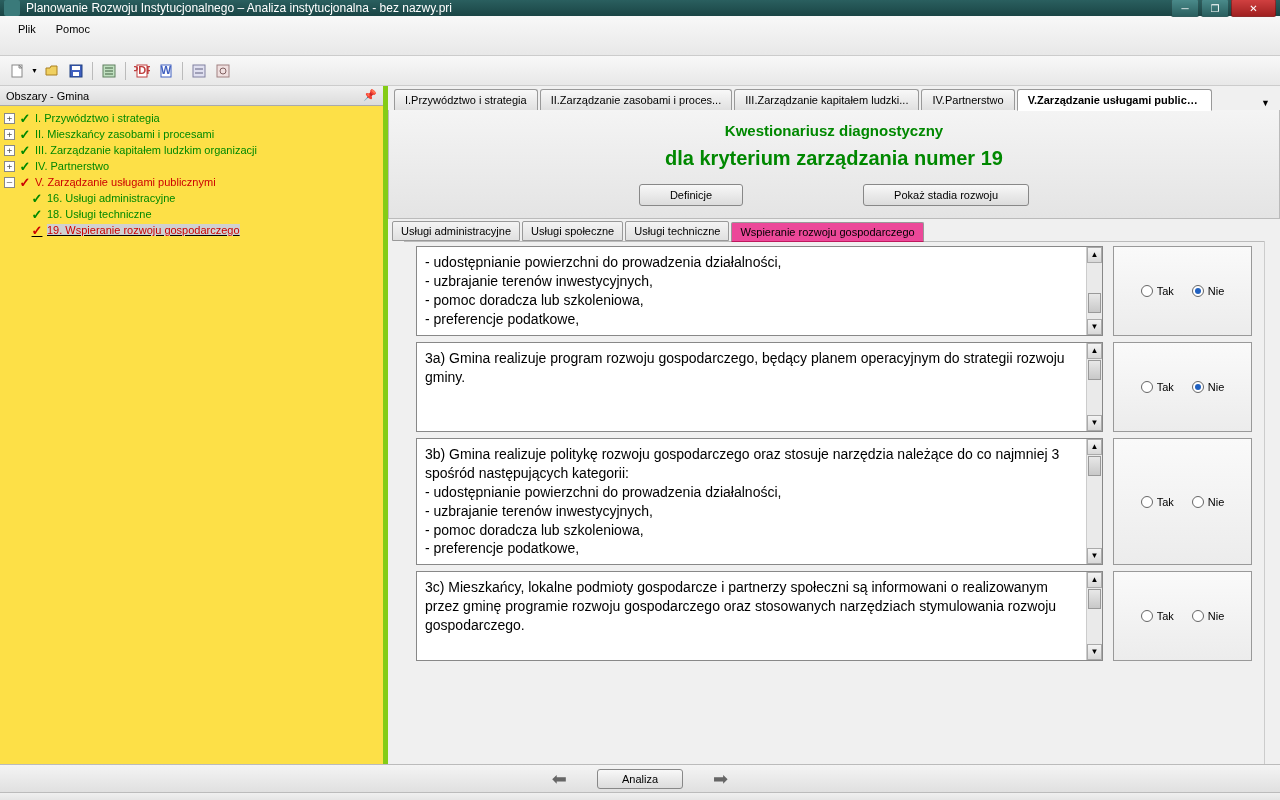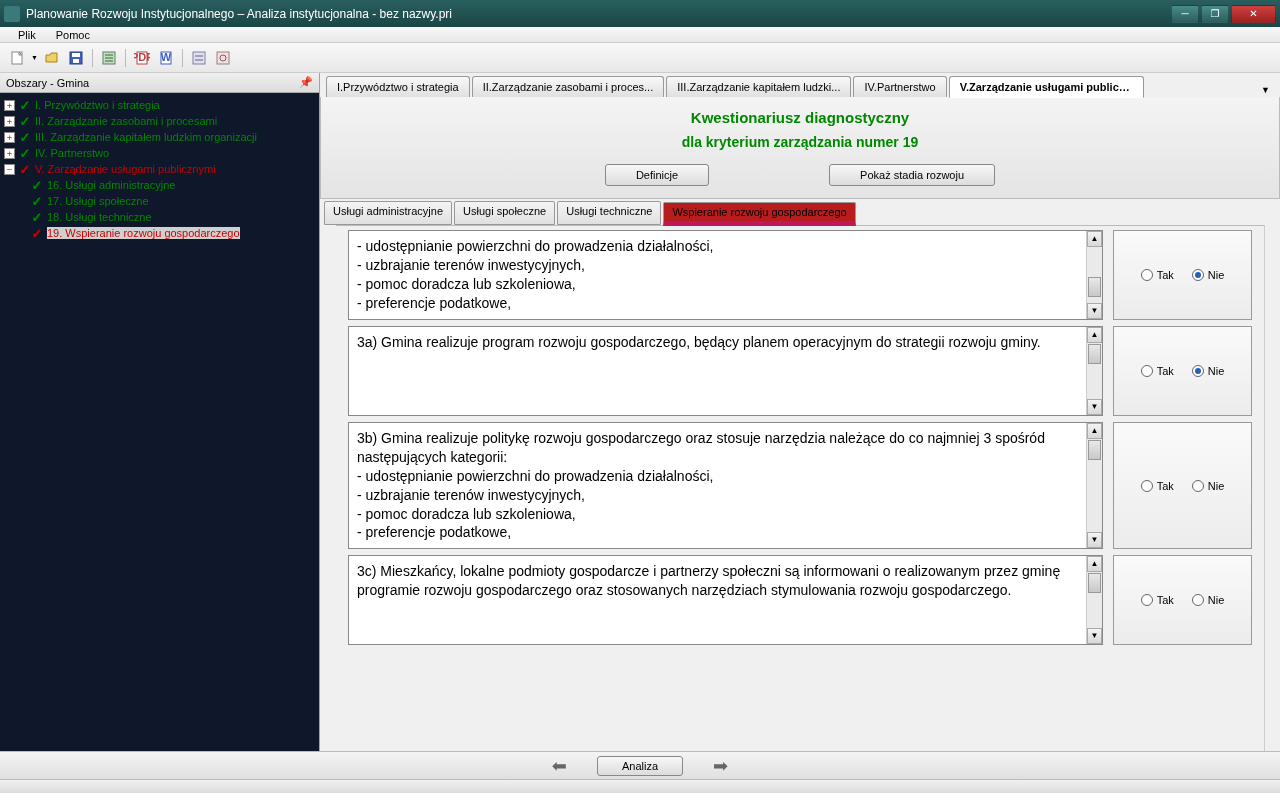--- a/index.html
+++ b/index.html
@@ -1,56 +1,56 @@
 <!DOCTYPE html>
 <html><head>
 <meta charset="utf-8">
 <style>
 * { margin: 0; padding: 0; box-sizing: border-box; font-family: Tahoma, sans-serif; font-size: 11px; }
 body { background: #fff; overflow: hidden; }
-.titlebar { height: 27px; background: linear-gradient(to bottom, #2a5f5f 0%, #1a4545 100%); display: flex; align-items: center; padding: 0 4px; color: #fff; }
+.titlebar { height: 16px; background: linear-gradient(to bottom, #2a5f5f 0%, #1a4545 100%); display: flex; align-items: center; padding: 0 4px; color: #fff; }
 .titlebar-icon { width: 16px; height: 16px; background: #3a7a7a; margin-right: 6px; border-radius: 2px; }
 .titlebar-text { flex: 1; font-size: 12px; }
 .window-controls { display: flex; gap: 2px; }
 .win-btn { width: 28px; height: 18px; border: 1px solid rgba(0,0,0,0.3); display: flex; align-items: center; justify-content: center; font-size: 10px; color: #fff; background: linear-gradient(to bottom, #4a8a8a, #2a5f5f); border-radius: 2px; cursor: pointer; }
 .win-btn.close { background: linear-gradient(to bottom, #d04040, #a02020); width: 45px; }
-.menubar { height: 16px; background: linear-gradient(to bottom, #f8f8f8, #e8e8e8); display: flex; align-items: center; padding: 4px 8px; border-bottom: 1px solid #ccc; }
+.menubar { height: 40px; background: linear-gradient(to bottom, #f8f8f8, #e8e8e8); display: flex; align-items: flex-start; padding: 4px 8px; border-bottom: 1px solid #ccc; }
 .menu-item { padding: 3px 10px; cursor: pointer; }
 .toolbar { height: 30px; background: linear-gradient(to bottom, #f8f8f8, #e8e8e8); display: flex; align-items: center; padding: 0 6px; gap: 2px; border-bottom: 1px solid #ccc; }
 .tool-btn { width: 22px; height: 22px; display: flex; align-items: center; justify-content: center; cursor: pointer; border-radius: 2px; }
 .tool-sep { width: 1px; height: 18px; background: #bbb; margin: 0 3px; }
 .dropdown-arrow { width: 9px; height: 22px; display: flex; align-items: center; justify-content: center; font-size: 7px; cursor: pointer; }
 .main-area { display: flex; height: calc(100vh - 28px - 22px - 30px - 28px - 14px); }
-.sidebar { width: 320px; border-right: 1px solid #84cc16; display: flex; flex-direction: column; background: #0f172a; }
+.sidebar { width: 388px; border-right: 5px solid #84cc16; display: flex; flex-direction: column; background: #fde047; }
 .sidebar-header { height: 20px; background: linear-gradient(to bottom, #f0f0f0, #dcdcdc); border-bottom: 1px solid #aaa; display: flex; align-items: center; padding: 0 6px; font-size: 11px; }
 .sidebar-header-text { flex: 1; }
 .pin-icon { font-size: 11px; cursor: pointer; }
 .tree { padding: 4px 2px; overflow-y: auto; }
 .tree-item { display: flex; align-items: center; padding: 1px 2px; cursor: pointer; white-space: nowrap; }
 .tree-toggle { width: 11px; height: 11px; border: 1px solid #888; background: #fff; display: flex; align-items: center; justify-content: center; font-size: 9px; line-height: 1; margin-right: 3px; color: #555; font-family: monospace; }
 .check-icon { width: 14px; height: 14px; margin-right: 3px; display: inline-flex; align-items: center; justify-content: center; }
 .check-green::before { content: '✓'; color: #008800; font-weight: bold; font-size: 13px; }
 .check-red::before { content: '✓'; color: #cc0000; font-weight: bold; font-size: 13px; }
 .tree-label { font-size: 11px; }
 .tree-label.green { color: #008800; }
 .tree-label.red { color: #cc0000; }
 .tree-label.selected { background: #d0d0d0; }
 .content { flex: 1; display: flex; flex-direction: column; background: #f0f0f0; }
 .top-tabs { display: flex; padding: 0 6px; background: #f0f0f0; align-items: flex-end; height: 24px; }
 .top-tab { padding: 4px 10px; border: 1px solid #999; border-bottom: none; background: linear-gradient(to bottom, #f8f8f8, #e0e0e0); margin-right: 2px; border-radius: 3px 3px 0 0; cursor: pointer; font-size: 11px; white-space: nowrap; max-width: 195px; overflow: hidden; text-overflow: ellipsis; }
 .top-tab.active { background: #fff; font-weight: bold; border-bottom: 1px solid #fff; position: relative; top: 1px; }
 .tab-scroll { margin-left: auto; font-size: 9px; padding: 2px 4px; cursor: pointer; }
 .header-panel { background: linear-gradient(to bottom, #f4f4f4, #e4e4e4); border: 1px solid #bbb; border-top: none; padding: 12px; text-align: center; }
 .header-title { color: #008800; font-weight: bold; font-size: 15px; margin-bottom: 8px; }
-.header-subtitle { color: #008800; font-weight: bold; font-size: 14px; margin-bottom: 14px; }
+.header-subtitle { color: #008800; font-weight: bold; font-size: 20px; margin-bottom: 14px; }
 .header-buttons { display: flex; justify-content: center; gap: 120px; }
 .hdr-btn { padding: 4px 30px; border: 1px solid #888; background: linear-gradient(to bottom, #f8f8f8, #dcdcdc); border-radius: 3px; cursor: pointer; font-size: 11px; }
 .sub-tabs { display: flex; padding: 2px 4px 0; background: #f0f0f0; }
 .sub-tab { padding: 3px 8px; border: 1px solid #999; background: linear-gradient(to bottom, #f4f4f4, #e0e0e0); margin-right: 2px; border-radius: 2px 2px 0 0; cursor: pointer; font-size: 11px; }
-.sub-tab.active { background: #b91c1c; border-bottom: 5px solid #be185d; position: relative; top: 1px; }
+.sub-tab.active { background: #ec4899; border-bottom: 1px solid #be185d; position: relative; top: 1px; }
 .questions { flex: 1; overflow-y: auto; padding: 0 12px 6px; background: #f0f0f0; border-top: 1px solid #bbb; }
 .question-row { display: flex; gap: 10px; margin-bottom: 6px; margin-top: 4px; }
 .question-text { flex: 1; background: #fff; border: 1px solid #888; padding: 6px 8px; font-size: 14px; line-height: 1.35; position: relative; min-height: 90px; }
 .q-scroll { width: 16px; position: absolute; right: 0; top: 0; bottom: 0; background: #f0f0f0; border-left: 1px solid #ccc; display: flex; flex-direction: column; }
 .q-scroll-btn { height: 16px; background: linear-gradient(to bottom, #f4f4f4, #d8d8d8); border: 1px solid #aaa; font-size: 8px; display: flex; align-items: center; justify-content: center; cursor: pointer; }
 .q-scroll-track { flex: 1; background: #eaeaea; }
 .q-scroll-handle { height: 20px; background: linear-gradient(to bottom, #e8e8e8, #c8c8c8); border: 1px solid #999; margin: 1px; }
 .answer-box { width: 139px; background: linear-gradient(to bottom, #fafafa, #ececec); border: 1px solid #999; display: flex; align-items: center; justify-content: center; gap: 18px; }
 .radio-opt { display: flex; align-items: center; gap: 4px; cursor: pointer; }
 .radio-circle { width: 12px; height: 12px; border: 1px solid #666; border-radius: 50%; background: #fff; display: flex; align-items: center; justify-content: center; }
@@ -147,21 +147,21 @@
     </div>
     <div class="tree" id="tree">
         <div class="tree-item">
           <span class="tree-toggle">+</span>
           <span class="check-icon check-green"></span>
           <span class="tree-label green">I. Przywództwo i strategia</span>
         </div>
         <div class="tree-item">
           <span class="tree-toggle">+</span>
           <span class="check-icon check-green"></span>
-          <span class="tree-label green">II. Zarządzanie zasobami i procesami</span>
+          <span class="tree-label green">II. Mieszkańcy zasobami i procesami</span>
         </div>
         <div class="tree-item">
           <span class="tree-toggle">+</span>
           <span class="check-icon check-green"></span>
           <span class="tree-label green">III. Zarządzanie kapitałem ludzkim organizacji</span>
         </div>
         <div class="tree-item">
           <span class="tree-toggle">+</span>
           <span class="check-icon check-green"></span>
           <span class="tree-label green">IV. Partnerstwo</span>
@@ -170,27 +170,23 @@
           <span class="tree-toggle">–</span>
           <span class="check-icon check-red"></span>
           <span class="tree-label red">V. Zarządzanie usługami publicznymi</span>
         </div>
         <div class="tree-item" style="padding-left: 28px;">
           <span class="check-icon check-green"></span>
           <span class="tree-label green ">16. Usługi administracyjne</span>
         </div>
         <div class="tree-item" style="padding-left: 28px;">
           <span class="check-icon check-green"></span>
-          <span class="tree-label green ">17. Usługi społeczne</span>
-        </div>
-        <div class="tree-item" style="padding-left: 28px;">
-          <span class="check-icon check-green"></span>
           <span class="tree-label green ">18. Usługi techniczne</span>
         </div>
-        <div class="tree-item" style="padding-left: 28px;">
+        <div class="tree-item" style="padding-left: 28px; text-decoration: underline;">
           <span class="check-icon check-red"></span>
           <span class="tree-label red selected">19. Wspieranie rozwoju gospodarczego</span>
         </div>
       </div>
   </div>
 
   <div class="content">
     <div class="top-tabs" id="top-tabs">
         <div class="top-tab">I.Przywództwo i strategia</div>
         <div class="top-tab">II.Zarządzanie zasobami i proces...</div>

